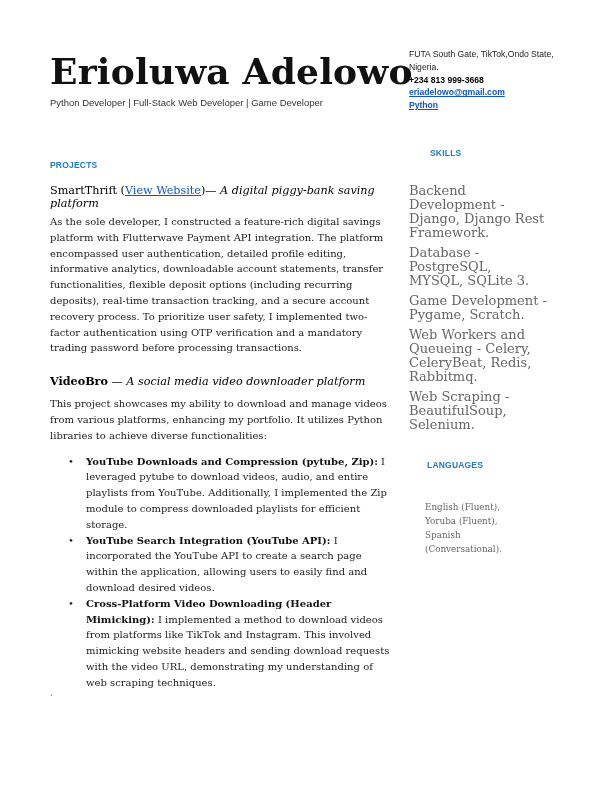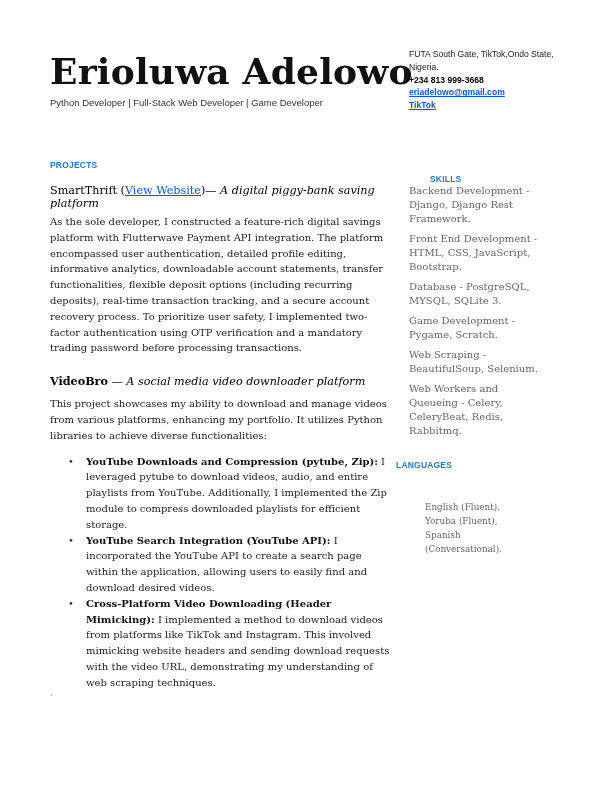--- a/index.html
+++ b/index.html
@@ -34,36 +34,36 @@
     .proj-body { font-size: 10px; line-height: 15.8px; margin: 4px 0 0 0; color: #222; }
     .proj2 { margin-top: 19px; }
     .proj2 .proj-body { margin-top: 8px; }
     ul.bullets { margin: 10px 0 0 0; padding-left: 36px; list-style: none; }
     ul.bullets li { position: relative; font-size: 10px; line-height: 15.8px; color: #222; }
     ul.bullets li .bullet { position: absolute; left: -18px; top: 0; }
     ul.bullets li b { color: #111; }
     .trailing-dot { position: absolute; left: 50px; top: 689px; font-size: 8px; color: #333;
       font-family: "DejaVu Serif", serif; }
     .side { position: absolute; left: 409px; width: 140px; font-family: "DejaVu Serif", serif; }
-    .skill { font-size: 10px; line-height: 14px; color: #666; margin: 0 0 6px 0; }
+    .skill { font-size: 13px; line-height: 14px; color: #666; margin: 0 0 6px 0; }
     .lang { font-size: 8.8px; line-height: 14px; color: #666; margin: 16px; }
   </style>
 </head>
 <body>
 
 <div class="page">
 
   <div class="name">Erioluwa Adelowo</div>
   <div class="tagline">Python Developer | Full-Stack Web Developer | Game Developer</div>
 
   <div class="contact">
     <div>FUTA South Gate, TikTok,Ondo State, Nigeria.</div>
     <div class="phone">+234 813 999-3668</div>
     <a>eriadelowo@gmail.com</a>
-    <a>TikTok</a>
+    <a>Python</a>
   </div>
 
   <div class="section-title" style="left:50px; top:160px;">PROJECTS</div>
 
   <div class="main">
     <div class="proj">
       <p class="proj-title"><span class="title-name">SmartThrift</span><span> (</span><a>View Website</a><span>)— </span><em>A digital piggy-bank saving platform</em></p>
       <p class="proj-body">As the sole developer, I constructed a feature-rich digital savings platform with Flutterwave Payment API integration. The platform encompassed user authentication, detailed profile editing, informative analytics, downloadable account statements, transfer functionalities, flexible deposit options (including recurring deposits), real-time transaction tracking, and a secure account recovery process. To prioritize user safety, I implemented two-factor authentication using OTP verification and a mandatory trading password before processing transactions.</p>
     </div>
 
@@ -73,28 +73,27 @@
       <ul class="bullets">
         <li><span class="bullet">•</span><b>YouTube Downloads and Compression (pytube, Zip):</b><span> I leveraged pytube to download videos, audio, and entire playlists from YouTube. Additionally, I implemented the Zip module to compress downloaded playlists for efficient storage.</span></li>
         <li><span class="bullet">•</span><b>YouTube Search Integration (YouTube API):</b><span> I incorporated the YouTube API to create a search page within the application, allowing users to easily find and download desired videos.</span></li>
         <li><span class="bullet">•</span><b>Cross-Platform Video Downloading (Header Mimicking):</b><span> I implemented a method to download videos from platforms like TikTok and Instagram. This involved mimicking website headers and sending download requests with the video URL, demonstrating my understanding of web scraping techniques.</span></li>
       </ul>
     </div>
   </div>
 
   <div class="trailing-dot">.</div>
 
-  <div class="section-title" style="left:409px; top:174px;padding-left:21px;">SKILLS</div>
+  <div class="section-title" style="left:409px; top:148px;padding-left:21px;">SKILLS</div>
   <div class="side" style="top:184px;">
     <p class="skill">Backend Development - Django, Django Rest Framework.</p>
-    <p class="skill">Front End Development - HTML, CSS, JavaScript, Bootstrap.</p>
     <p class="skill">Database - PostgreSQL, MYSQL, SQLite 3.</p>
     <p class="skill">Game Development - Pygame, Scratch.</p>
+    <p class="skill">Web Workers and Queueing - Celery, CeleryBeat, Redis, Rabbitmq.</p>
     <p class="skill">Web Scraping - BeautifulSoup, Selenium.</p>
-    <p class="skill">Web Workers and Queueing - Celery, CeleryBeat, Redis, Rabbitmq.</p>
   </div>
 
-  <div class="section-title" style="left:396px; top:460px;">LANGUAGES</div>
+  <div class="section-title" style="left:427px; top:460px;">LANGUAGES</div>
   <div class="side" style="top:484px;">
     <p class="lang">English (Fluent), Yoruba (Fluent), Spanish (Conversational).</p>
   </div>
 
 </div>
 
 </body></html>

